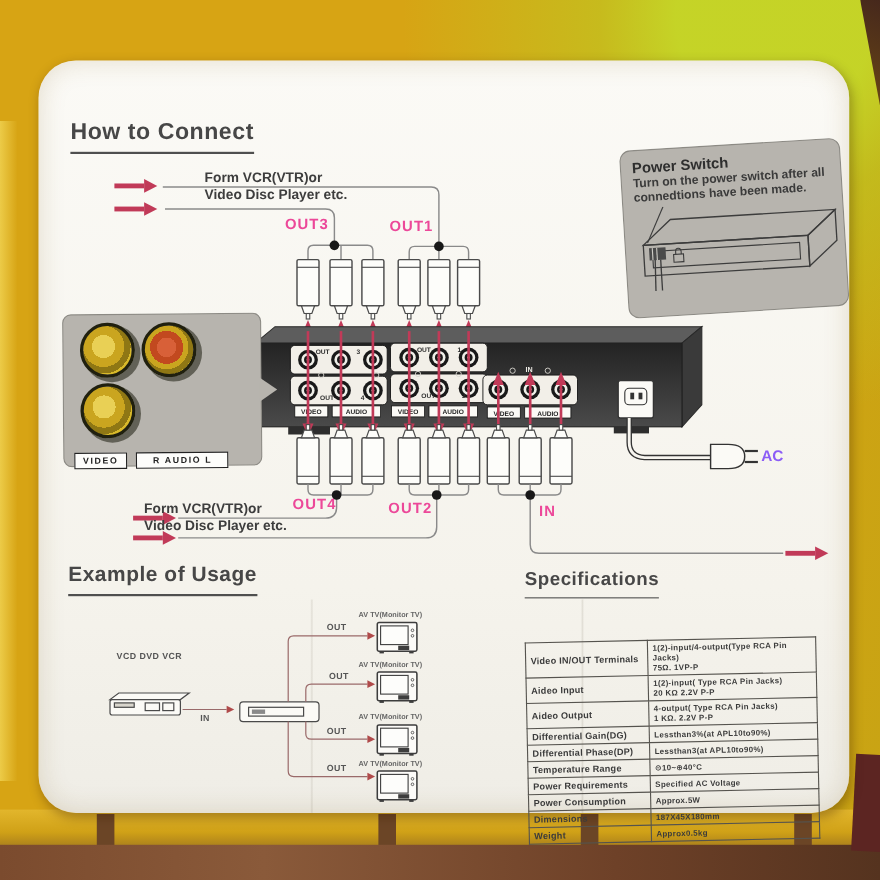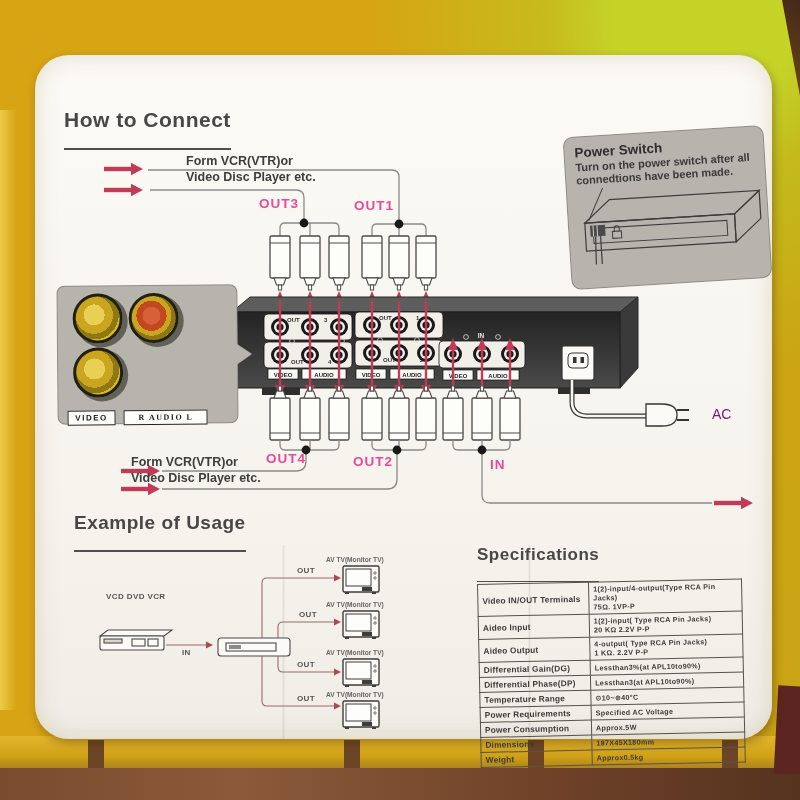--- a/index.html
+++ b/index.html
@@ -21,24 +21,24 @@
   .side-dark-br{right:-6px;top:686px;width:30px;height:88px;background:#5c2522;transform:rotate(3deg);}
   .flap{left:0;top:736px;width:800px;height:34px;background:linear-gradient(180deg,#e2b62c,#d0a117 60%,#a97f1d);}
   .flap-slit{top:740px;width:16px;height:30px;background:#6b4526;}
   .wood-bottom{left:0;top:768px;width:800px;height:32px;background:linear-gradient(90deg,#7b4b2e,#8a5a3a 30%,#6e4128 70%,#55331f);}
   
   .panel{left:35px;top:55px;width:737px;height:684px;border-radius:34px;
     background:linear-gradient(180deg,#fbfaf6,#f5f3ec 70%,#efede6);
     box-shadow:inset 0 0 24px rgba(120,90,20,.18), 2px 4px 10px rgba(60,30,0,.35);}
   .crease{top:545px;width:3px;height:194px;background:linear-gradient(90deg,rgba(0,0,0,0),rgba(90,80,60,.12),rgba(0,0,0,0));}
   
-  .h1{font-weight:700;color:#474747;letter-spacing:.5px;border-bottom:2.5px solid #4f4f4f;padding-bottom:16px;}
+  .h1{font-weight:700;color:#474747;letter-spacing:.5px;border-bottom:2.5px solid #4f4f4f;padding-bottom:6px;}
   .t-how{left:64px;top:108px;font-size:21px;}
-  .t-example{left:62px;top:512px;font-size:19px;margin-left:12px;}
-  .t-spec{left:477px;top:545px;font-size:17px;border-bottom-width:1.5px;text-align:center;}
+  .t-example{left:62px;top:512px;font-size:19px;}
+  .t-spec{left:477px;top:517px;font-size:17px;border-bottom-width:1.5px;text-align:center;}
   .src{font-size:12.5px;font-weight:700;color:#3d3d3d;line-height:1.28;white-space:pre-line;margin-top:16px;}
   .portlab{font-size:13.5px;font-weight:700;color:#ec4899;letter-spacing:1px;}
   .pre{white-space:pre-line;}
   
   .ps-box{left:567px;top:131px;width:201px;height:153px;background:#b7b4ae;border:1px solid rgba(60,60,55,.35);
     border-radius:10px;transform:rotate(-3.5deg);padding:8px 10px;box-sizing:border-box;}
   .ps-title{font-size:13.5px;font-weight:700;color:#2e2e2e;}
   .ps-body{font-size:11px;font-weight:600;color:#3a3a3a;line-height:1.2;white-space:pre-line;margin-top:1px;}
   
   .tn-box{left:57px;top:285px;width:181px;height:139px;background:#b7b4ae;border:1px solid rgba(60,60,55,.35);
@@ -417,30 +417,30 @@
   </svg>
 </div>
 
 <div class="abs tn-box">
   <div class="abs tn-arrow"></div>
   <div style="padding-left:6px;">
     <span class="rca"></span><span class="rca red"></span><span class="rca"></span>
   </div>
   <div style="margin-top:5px;">
     <span class="tn-tag" style="width:46px;">VIDEO</span>
-    <span class="tn-tag" style="width:82px;margin-left:4px;font-family:Liberation Serif, serif;">R AUDIO L</span>
+    <span class="tn-tag" style="width:82px;margin-left:4px;">R AUDIO L</span>
   </div>
 </div>
 
 <div class="abs src" style="left:131px;top:438px;">Form VCR(VTR)or
 Video Disc Player etc.</div>
 <div class="abs portlab" style="left:266px;top:451px;">OUT4</div>
 <div class="abs portlab" style="left:353px;top:454px;">OUT2</div>
 <div class="abs portlab" style="left:490px;top:457px;">IN</div>
-<div class="abs" style="left:692px;top:406px;font-size:14px;font-weight:400;color:#701a75;margin-left:20px;">AC</div>
+<div class="abs" style="left:692px;top:406px;font-size:14px;font-weight:700;color:#8b5cf6;">AC</div>
 
 <div class="abs h1 t-example">Example of Usage</div>
 
 <div class="abs u-lab" style="left:106px;top:592px;">VCD DVD VCR</div>
 <div class="abs u-lab" style="left:182px;top:648px;">IN</div>
 <div class="abs u-lab" style="left:297px;top:566px;">OUT</div>
 <div class="abs u-lab" style="left:299px;top:610px;">OUT</div>
 <div class="abs u-lab" style="left:297px;top:660px;">OUT</div>
 <div class="abs u-lab" style="left:297px;top:694px;">OUT</div>
 <div class="abs tv-lab" style="left:326px;top:556px;">AV TV(Monitor TV)</div>

